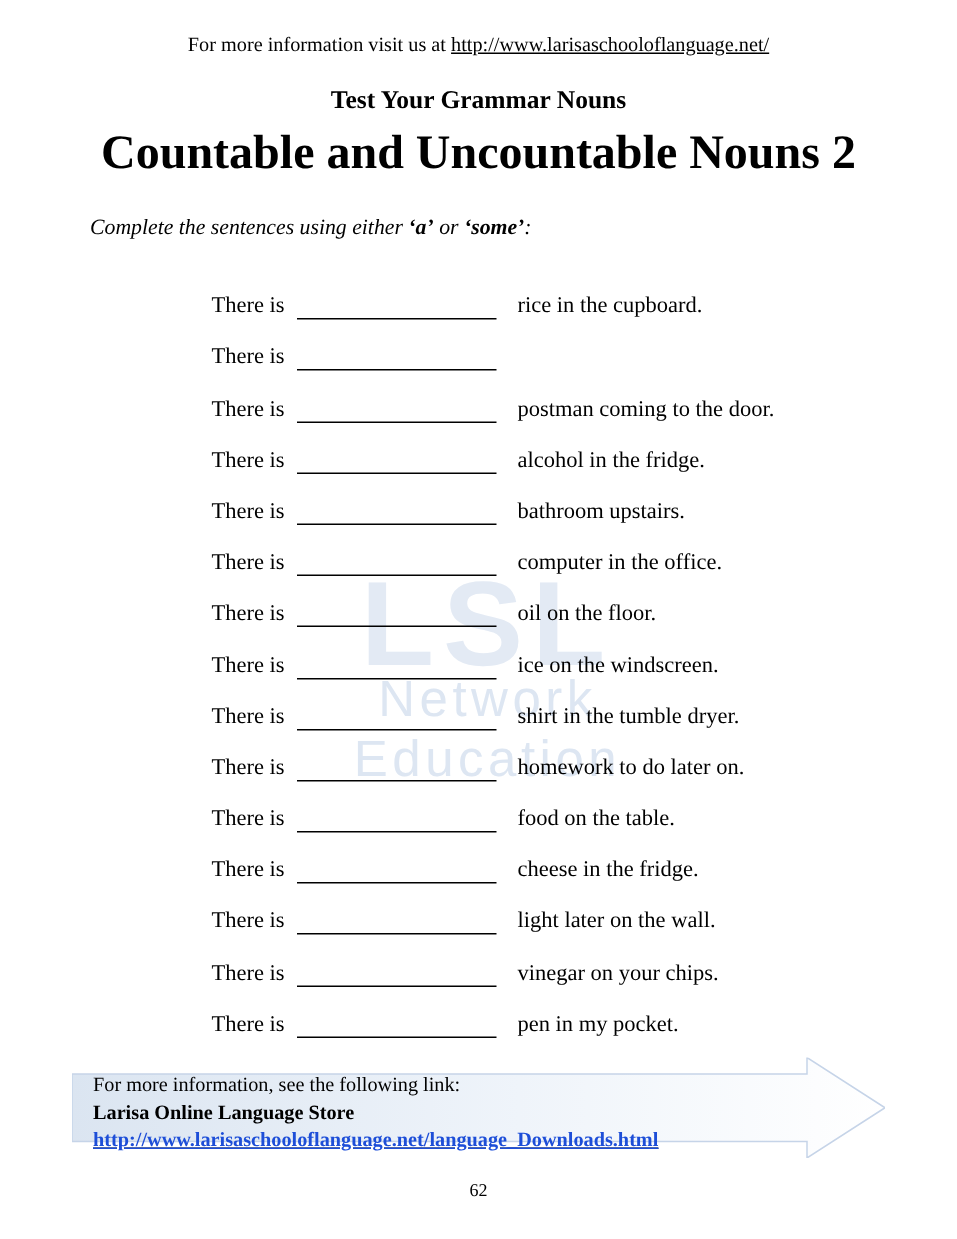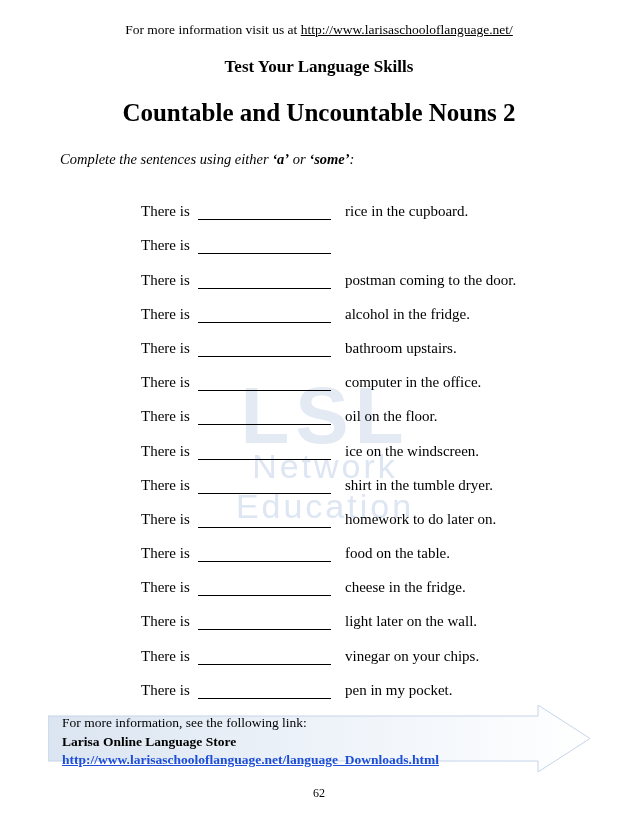--- a/index.html
+++ b/index.html
@@ -67,23 +67,23 @@
 
   .subtitle {
     text-align: center;
     font-size: 17px;
     font-weight: bold;
     margin-top: 19px;
   }
 
   .maintitle {
     text-align: center;
-    font-size: 25px;
+    font-size: 32px;
     font-weight: bold;
-    margin-top: 22px;
+    margin-top: 6px;
     letter-spacing: 0px;
   }
 
   .instructions {
     font-style: italic;
     font-size: 14.5px;
     margin-top: 24px;
     margin-left: 60px;
   }
   .instructions b {
@@ -158,21 +158,21 @@
     <div class="wm-text">Network</div>
     <div class="wm-text">Education</div>
   </div>
 
   <div class="content">
 
     <div class="topline">
       <span>For more information visit us at </span><a href="#">http://www.larisaschooloflanguage.net/</a>
     </div>
 
-    <div class="subtitle">Test Your Language Skills</div>
+    <div class="subtitle">Test Your Grammar Nouns</div>
 
     <div class="maintitle">Countable and Uncountable Nouns 2</div>
 
     <div class="instructions">
       <span>Complete the sentences using either </span><b>‘a’</b><span> or </span><b>‘some’</b><span>:</span>
     </div>
 
     <div class="qlist">
 
       <div class="qrow">

